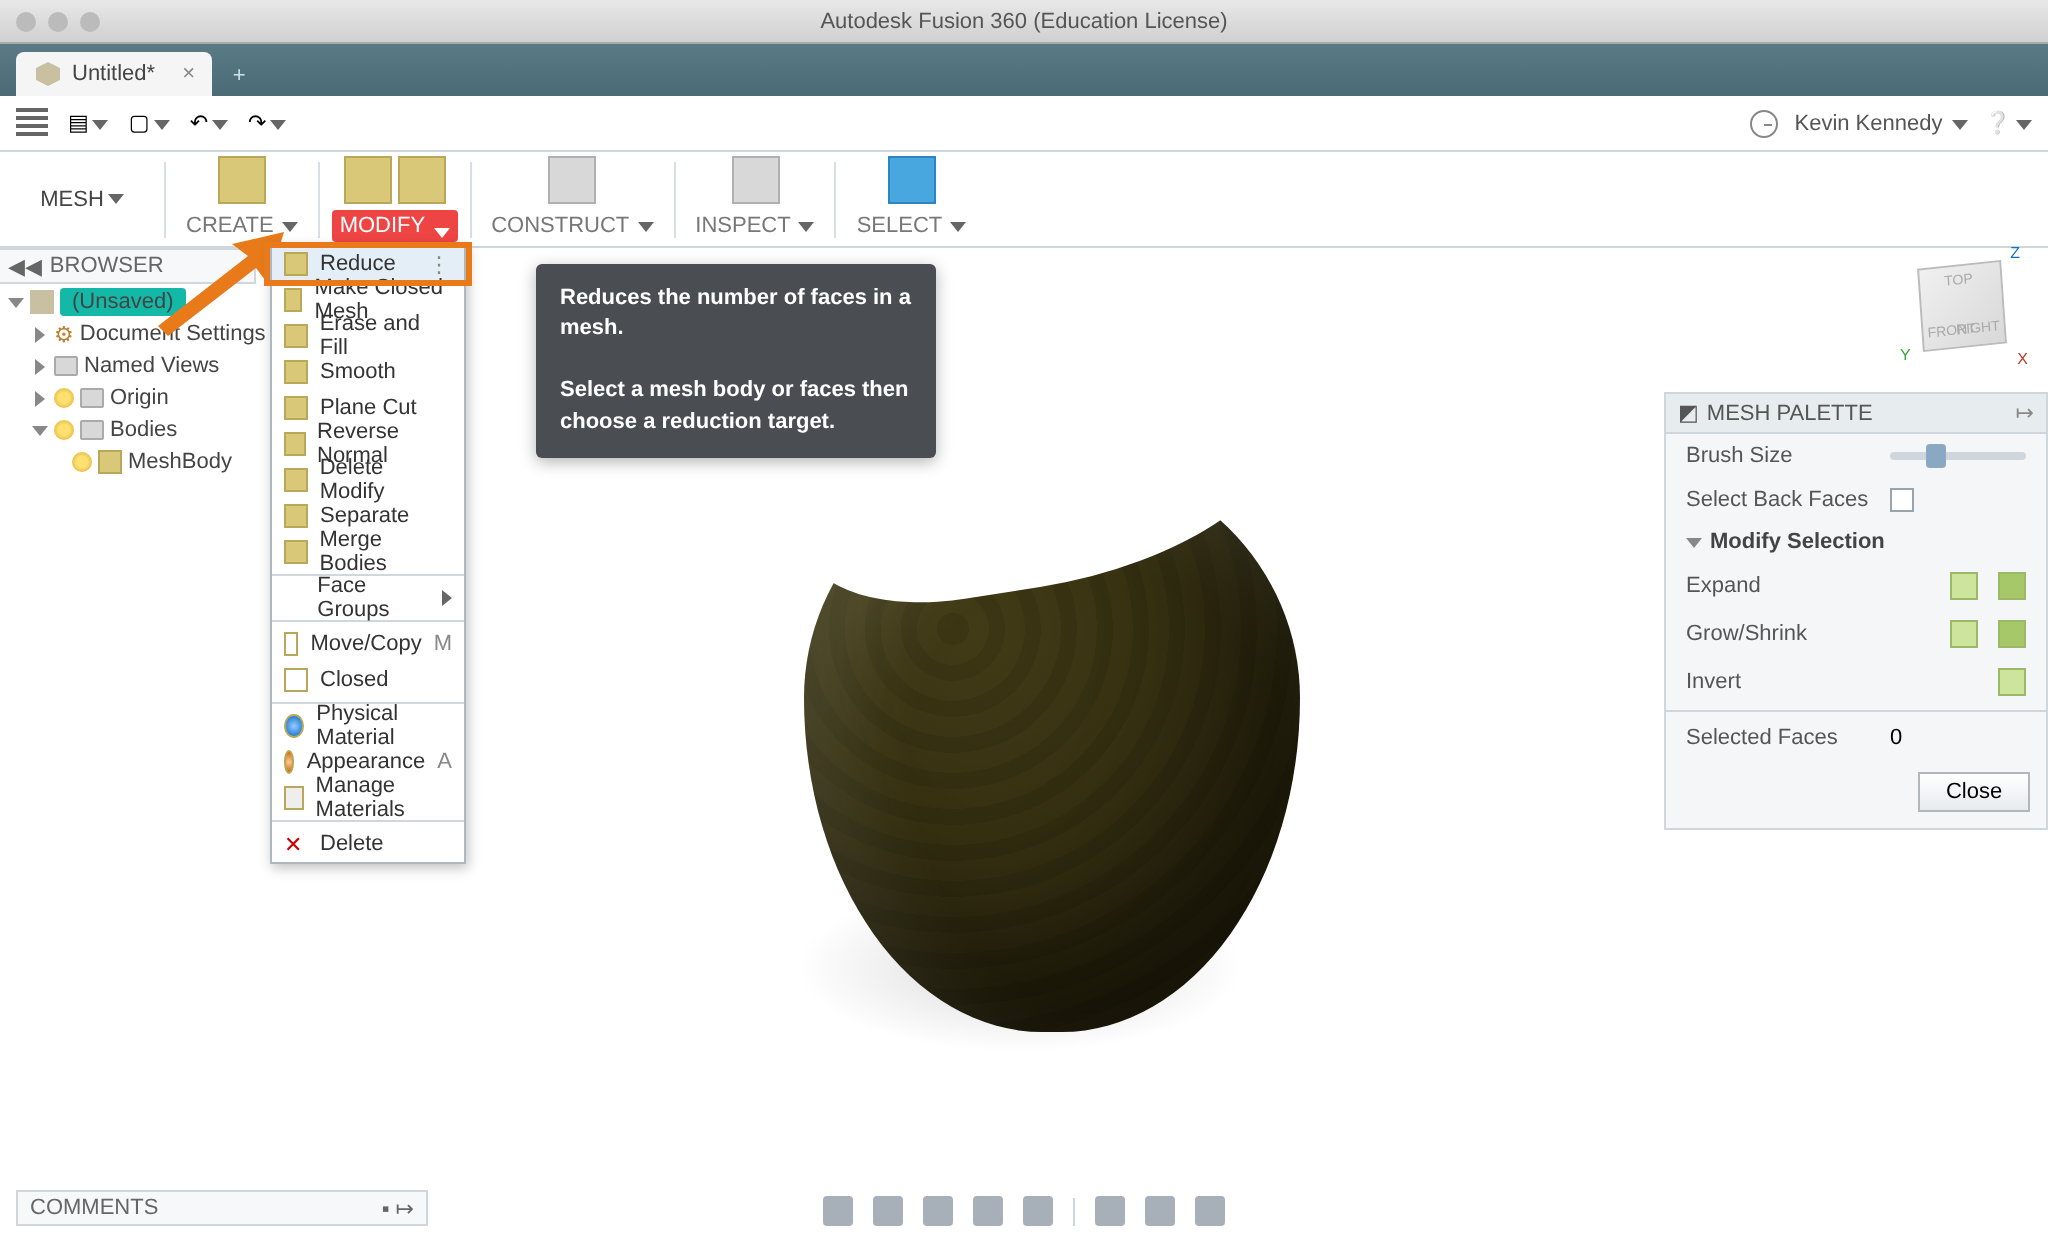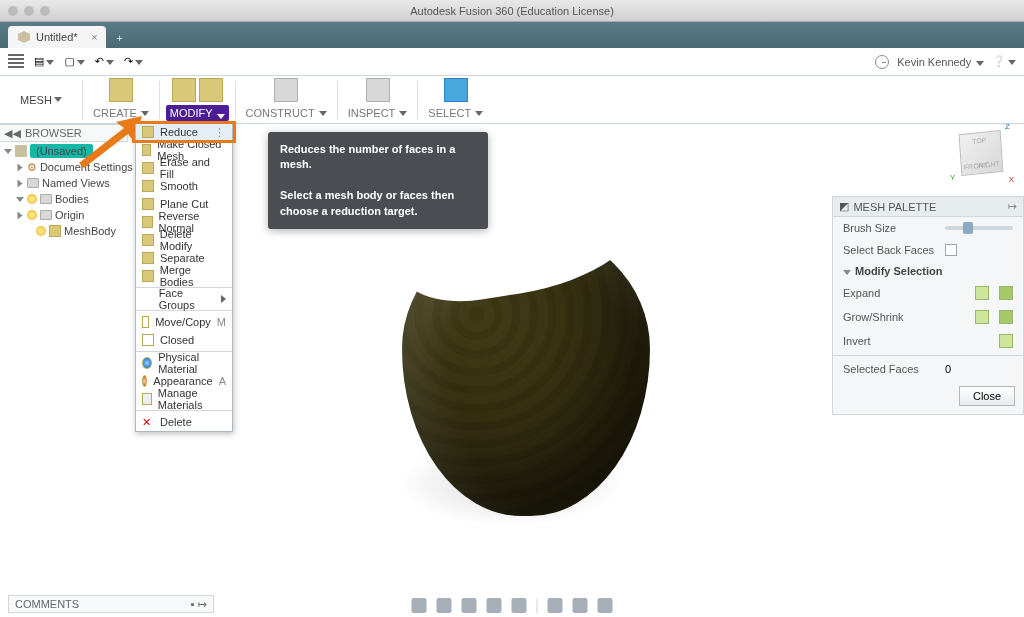--- a/index.html
+++ b/index.html
@@ -31,21 +31,21 @@
 
 .ribbon-wrap { height: 48px; background: #fff; border-bottom: 1px solid #cfd6dc; display:flex; align-items:flex-start; }
 .ws-label { width: 82px; display:flex; align-items:center; justify-content:center; height:100%; color:#444; }
 .ribbon-group { display:flex; flex-direction:column; align-items:center; padding: 2px 6px; height:100%; justify-content:space-between; }
 .ribbon-sep { width:1px; height:38px; background:#d8dee4; margin-top:5px; }
 .ribbon-icons { display:flex; gap:3px; }
 .ric { width:24px; height:24px; background:#d8c878; border:1px solid #b8a858; }
 .ric.sel { background:#49a7e0; border-color:#2b86c0; }
 .ric.construct { background:#d8d8d8; border-color:#b0b0b0; }
 .ribbon-label { font-size:10px; color:#777; display:flex; align-items:center; gap:2px; padding:2px 4px; }
-.ribbon-label.active { background:#4c1d95; color:#fff; border-radius:2px;align-items:flex-end; }
+.ribbon-label.active { background:#ef4444; color:#fff; border-radius:2px;align-items:flex-end; }
 
 
 .browser-hdr { position:absolute; left:0; top:124px; height:18px; width:128px; border:1px solid #cfd6dc; border-left:none; background:#f6f8fa; display:flex; align-items:center; padding-left:4px; color:#666; }
 .browser-hdr .coll { margin-right:4px; }
 .tree { position:absolute; left:0; top:143px; width:200px; font-size:11px; color:#444; }
 .tree-row { display:flex; align-items:center; gap:3px; height:16px; padding-left:4px; }
 .tri { display:inline-block; width:0; height:0; border-left:4px solid transparent; border-right:4px solid transparent; border-top:5px solid #888; }
 .tri.right { transform: rotate(-90deg); }
 .bulb { width:10px; height:10px; background:radial-gradient(circle,#ffe070 40%,#d0a020); border-radius:50%; }
 .folder { width:12px; height:10px; background:#d8d8d8; border:1px solid #aaa; border-radius:1px; }
@@ -60,21 +60,21 @@
 .dropdown .highlight-ring { position:absolute; left:-4px; top:-2px; right:-4px; height:22px; border:3px solid #e87a1a; pointer-events:none; }
 .dd-item { display:flex; align-items:center; gap:6px; height:18px; padding:0 6px; color:#333; cursor:pointer; }
 .dd-item.selected { background:#e4eef6; }
 .dd-item .mic { width:12px; height:12px; background:#d8c878; border:1px solid #b8a858; }
 .dd-item .kbd { margin-left:auto; color:#888; }
 .dd-item .sub { margin-left:auto; width:0; height:0; border-top:4px solid transparent; border-bottom:4px solid transparent; border-left:5px solid #666; }
 .dd-sep { height:1px; background:#d0d6db; margin:2px 0; }
 .dd-item .opts { margin-left:auto; color:#888; letter-spacing:1px; }
 
 
-.tooltip { position:absolute; left:268px; top:132px; width:220px; background:#4a4e52; color:#fff; padding:10px 12px; border-radius:3px; box-shadow:0 2px 8px rgba(0,0,0,.3); z-index:5; font-size:11px; line-height:1.4; }
+.tooltip { position:absolute; left:268px; top:132px; width:200px; background:#4a4e52; color:#fff; padding:10px 12px; border-radius:3px; box-shadow:0 2px 8px rgba(0,0,0,.3); z-index:5; font-size:11px; line-height:1.4; }
 .tooltip b { font-weight:bold; }
 
 
 .viewport { position:absolute; left:0; top:124px; right:0; bottom:20px; background:#fff; z-index:0; }
 .shadow-el { position:absolute; left:350px; top:300px; width:320px; height:120px; background:radial-gradient(ellipse 160px 60px at 50% 50%, rgba(0,0,0,.15), transparent 70%); }
 .egg { position:absolute; left:402px; top:104px; width:248px; height:288px; border-radius:50% 50% 48% 48% / 42% 42% 58% 58%; background:
   repeating-radial-gradient(circle at 30% 30%, #6f6a3e 0 8px, #7a7446 8px 18px),
   radial-gradient(circle at 35% 30%, #8a8252, #4f4a2a 90%);
   background-blend-mode: multiply;
   box-shadow: inset -30px -40px 60px rgba(0,0,0,.45), inset 20px 20px 40px rgba(255,255,220,.15);
@@ -222,30 +222,30 @@
       <span class="tri right"></span>
       <span style="color:#c08030">⚙</span>
       <span>Document Settings</span>
     </div>
   <div class="tree-row" style="padding-left:16px">
       <span class="tri right"></span>
       <span class="folder"></span>
       <span>Named Views</span>
     </div>
   <div class="tree-row" style="padding-left:16px">
+      <span class="tri right"></span>
+      <span class="bulb"></span>
+      <span class="folder"></span>
+      <span>Origin</span>
+    </div>
+  <div class="tree-row" style="padding-left:16px">
       <span class="tri"></span>
       <span class="bulb"></span>
       <span class="folder"></span>
       <span>Bodies</span>
-    </div>
-  <div class="tree-row" style="padding-left:16px">
-      <span class="tri right"></span>
-      <span class="bulb"></span>
-      <span class="folder"></span>
-      <span>Origin</span>
     </div>
   <div class="tree-row" style="padding-left:36px">
       <span class="bulb"></span>
       <span style="width:12px;height:12px;background:#d8c878;border:1px solid #b8a858"></span>
       <span>MeshBody</span>
     </div>
 </div>
 
 <div class="big-arrow">
   <svg viewBox="0 0 70 60">

